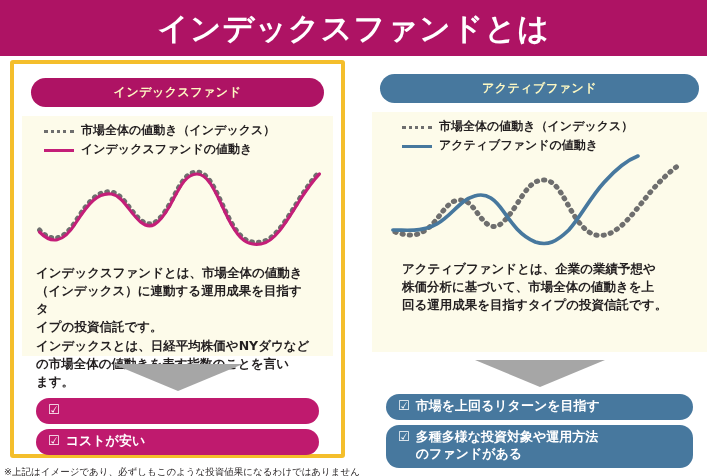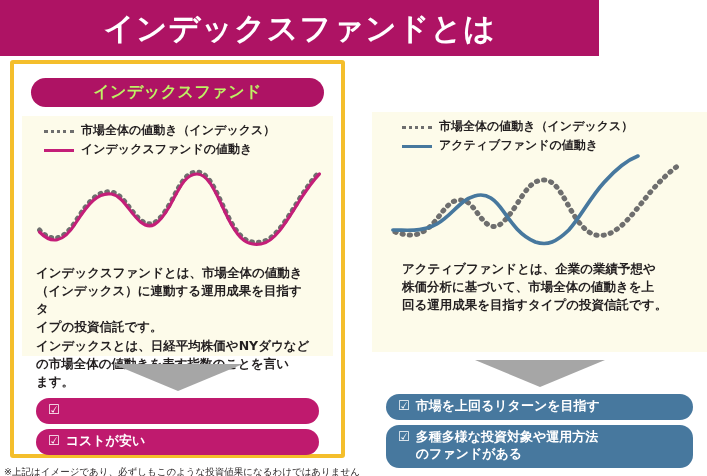--- a/index.html
+++ b/index.html
@@ -14,21 +14,21 @@
     overflow: hidden;
     font-family: "DejaVu Sans", "Liberation Sans", sans-serif;
     color: #231f20;
   }
 
   
   .title-banner {
     position: absolute;
     left: 0;
     top: 0;
-    width: 599px;
+    width: 707px;
     height: 56px;
     background: #AE1364;
     display: flex;
     align-items: center;
     justify-content: center;
   }
   .title-banner .title-text {
     color: #ffffff;
     font-size: 31px;
     font-weight: bold;
@@ -76,22 +76,22 @@
     right: 17px;
     height: 29px;
     border-radius: 15px;
     display: flex;
     align-items: center;
     justify-content: center;
   }
   .panel-left .sub-header  { background: #AE1364; }
   .panel-right .sub-header { background: #47789E; left: 8px; right: 8px; }
   .sub-header .sub-header-text {
-    color: #bef264;
-    font-size: 16px;
+    color: #fef9c3;
+    font-size: 12px;
     font-weight: bold;
     letter-spacing: 0.5px;
   }
 
   
   .chart-card {
     position: absolute;
     top: 52px;
     left: 8px;
     right: 8px;
@@ -288,20 +288,23 @@
           <span class="bullet-label">コストが安い</span>
         </div>
       </div>
 
     </div>
   </div>
 
   <div class="panel panel-right">
     <div class="panel-inner">
 
+      <div class="sub-header">
+        <span class="sub-header-text">アクティブファンド</span>
+      </div>
 
       <div class="chart-card">
 
         <div class="legend">
           <div class="legend-row">
             <span class="legend-swatch dotted"></span>
             <span class="legend-label">市場全体の値動き（インデックス）</span>
           </div>
           <div class="legend-row">
             <span class="legend-swatch solid-blue"></span>

